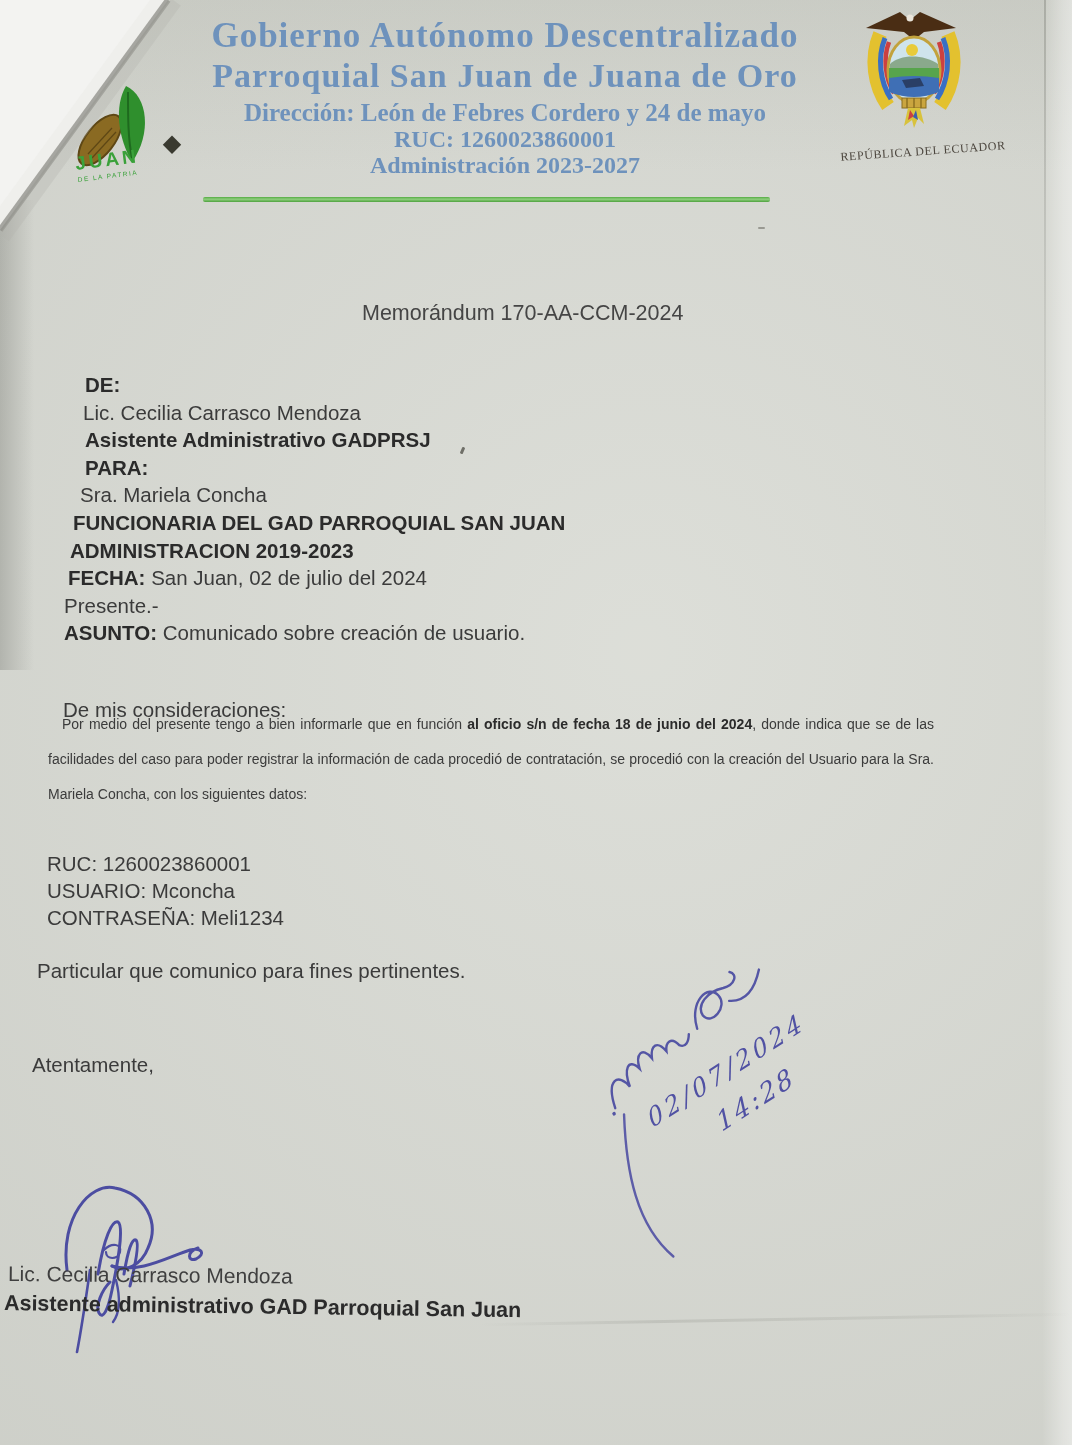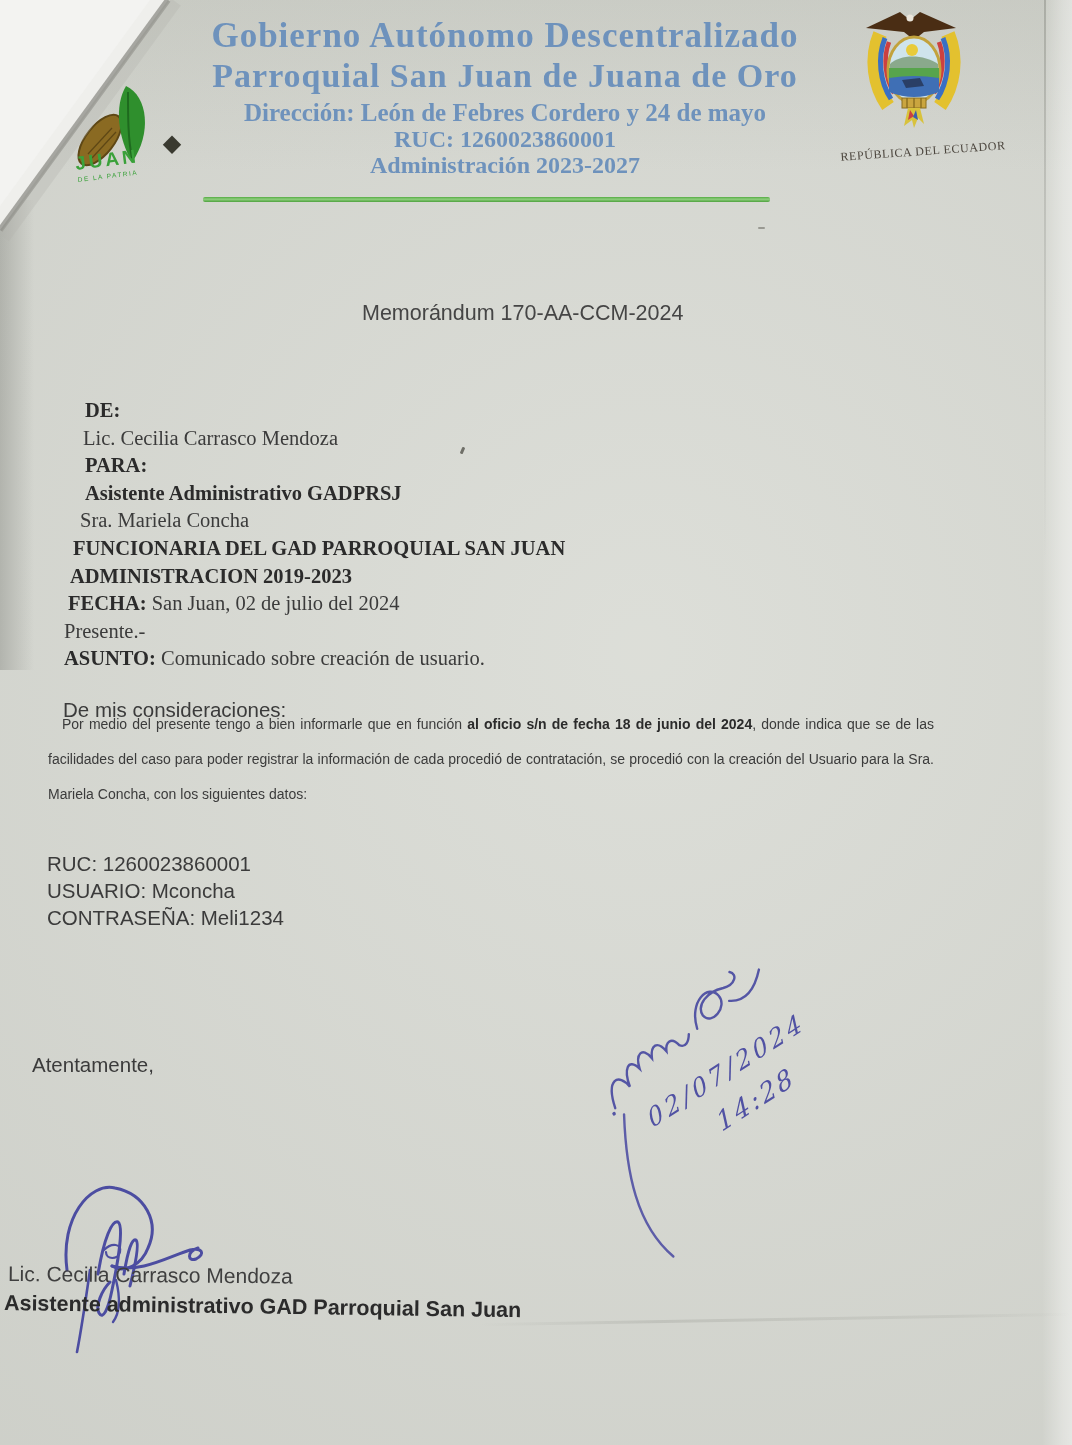--- a/index.html
+++ b/index.html
@@ -54,21 +54,21 @@
   .fold{position:absolute;left:0;top:0;width:260px;height:310px;pointer-events:none;}
 
   
   .coat{position:absolute;left:858px;top:6px;width:112px;height:142px;}
   .coat-caption{position:absolute;left:838px;top:144px;width:170px;text-align:center;
     font-family:"Liberation Serif", serif;font-size:12px;letter-spacing:.6px;color:var(--caption);
     transform:rotate(-4deg);}
 
   
   .memo-no{position:absolute;left:362px;top:301px;font-size:21.5px;color:#454545;}
-  .meta{position:absolute;left:64px;top:397px;font-size:20.5px;line-height:27.6px;color:var(--text);font-family:Liberation Serif, serif;}
+  .meta{position:absolute;left:64px;top:371px;font-size:20.5px;line-height:27.6px;color:var(--text);}
   .meta .b{font-weight:bold;color:var(--text-strong);}
   .meta div{white-space:nowrap;}
   .salutation{position:absolute;left:63px;top:698px;font-size:20.5px;}
   .para{position:absolute;left:48px;top:707px;width:886px;font-size:14px;line-height:35px;
     text-align:justify;text-indent:14px;color:var(--text);}
   .para .b{font-weight:bold;color:var(--text-strong);}
   .creds{position:absolute;left:47px;top:850px;font-size:20.5px;line-height:27.2px;}
   .closing{position:absolute;left:37px;top:959px;font-size:20.5px;}
   .farewell{position:absolute;left:32px;top:1053px;font-size:20.5px;text-align:center;}
 
@@ -162,40 +162,41 @@
     <line x1="168" y1="0" x2="0" y2="230" stroke="#8e8e88" stroke-width="6" opacity="
 0.75"></line>
     <line x1="176" y1="2" x2="4" y2="238" stroke="#b3b3ad" stroke-width="12" opacity="0.30"></line>
   </svg>
 
   <div class="memo-no">Memorándum 170-AA-CCM-2024</div>
 
   <div class="meta">
     <div style="margin-left:21px" class="b">DE:</div>
     <div style="margin-left:19px">Lic. Cecilia Carrasco Mendoza</div>
+    <div style="margin-left:21px" class="b">Asistente Administrativo GADPRSJ</div>
     <div style="margin-left:21px" class="b">PARA:</div>
-    <div style="margin-left:21px" class="b">Asistente Administrativo GADPRSJ</div>
     <div style="margin-left:16px">Sra. Mariela Concha</div>
     <div style="margin-left:9px" class="b">FUNCIONARIA DEL GAD PARROQUIAL SAN JUAN</div>
     <div style="margin-left:6px" class="b">ADMINISTRACION 2019-2023</div>
     <div style="margin-left:4px"><span class="b">FECHA:</span> <span>San Juan, 02 de julio del 2024</span></div>
     <div style="margin-left:0">Presente.-</div>
     <div style="margin-left:0"><span class="b">ASUNTO:</span> <span>Comunicado sobre creación de usuario.</span></div>
   </div>
 
   <div class="salutation">De mis consideraciones:</div>
 
   <div class="para"><span>Por medio del presente tengo a bien informarle que en función </span><span class="b">al oficio s/n de fecha 18 de junio del 2024</span><span>, donde indica que se de las facilidades del caso para poder registrar la información de cada procedió de contratación, se procedió con la creación del Usuario para la Sra. Mariela Concha, con los siguientes datos:</span></div>
 
   <div class="creds">
     <div>RUC: 1260023860001</div>
     <div>USUARIO: Mconcha</div>
     <div>CONTRASEÑA: Meli1234</div>
   </div>
 
+  <div class="closing">Particular que comunico para fines pertinentes.</div>
   <div class="farewell">Atentamente,</div>
 
   <div class="annotation">
     <svg class="anno-flourish" width="250" height="70" viewBox="0 0 250 70">
       <g stroke="#3e3f9d" stroke-width="2.4" fill="none" stroke-linecap="round" opacity=".85">
         <path d="M6,58 C14,28 28,30 30,48 C34,30 44,22 48,38 C52,24 62,20 64,36 C70,24 78,24 80,38 C84,30 92,28 94,40 C98,46 104,42 108,36"></path>
         <path d="M118,36 C126,8 152,4 154,20 C156,34 132,42 130,28 C130,16 146,10 162,16 C174,20 182,12 176,6"></path>
         <path d="M160,30 C176,42 192,30 202,20"></path>
         <circle cx="2" cy="62" r="1.8" fill="#3e3f9d" stroke="none"></circle>
       </g>

